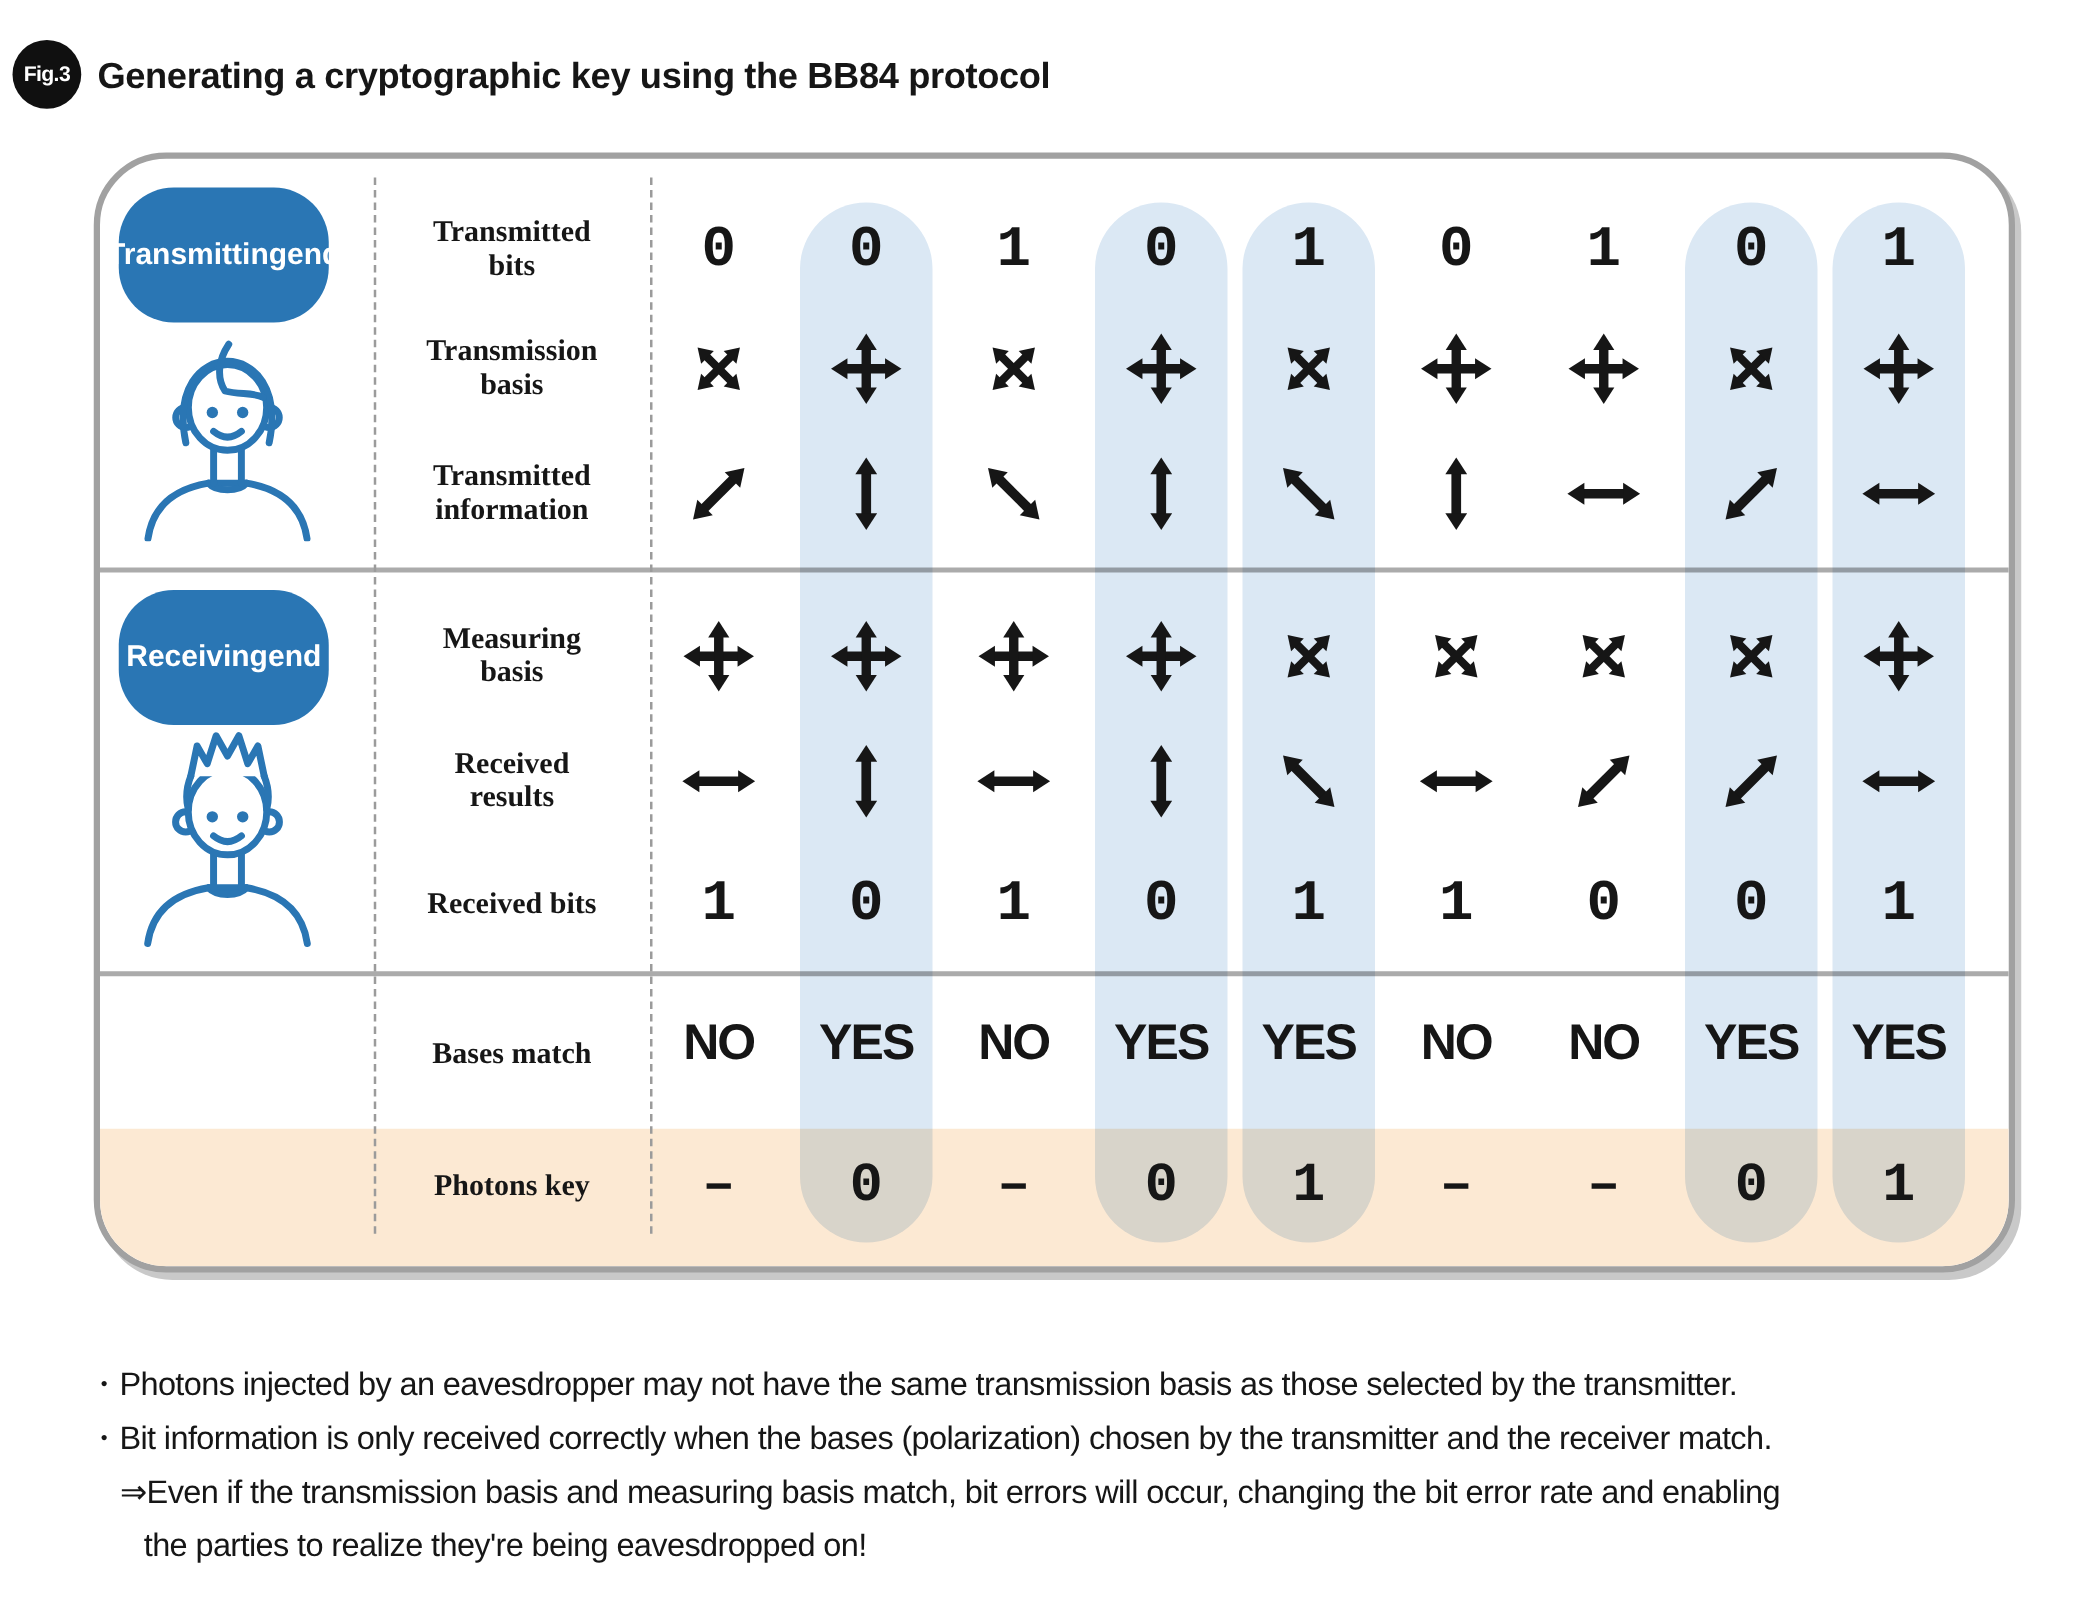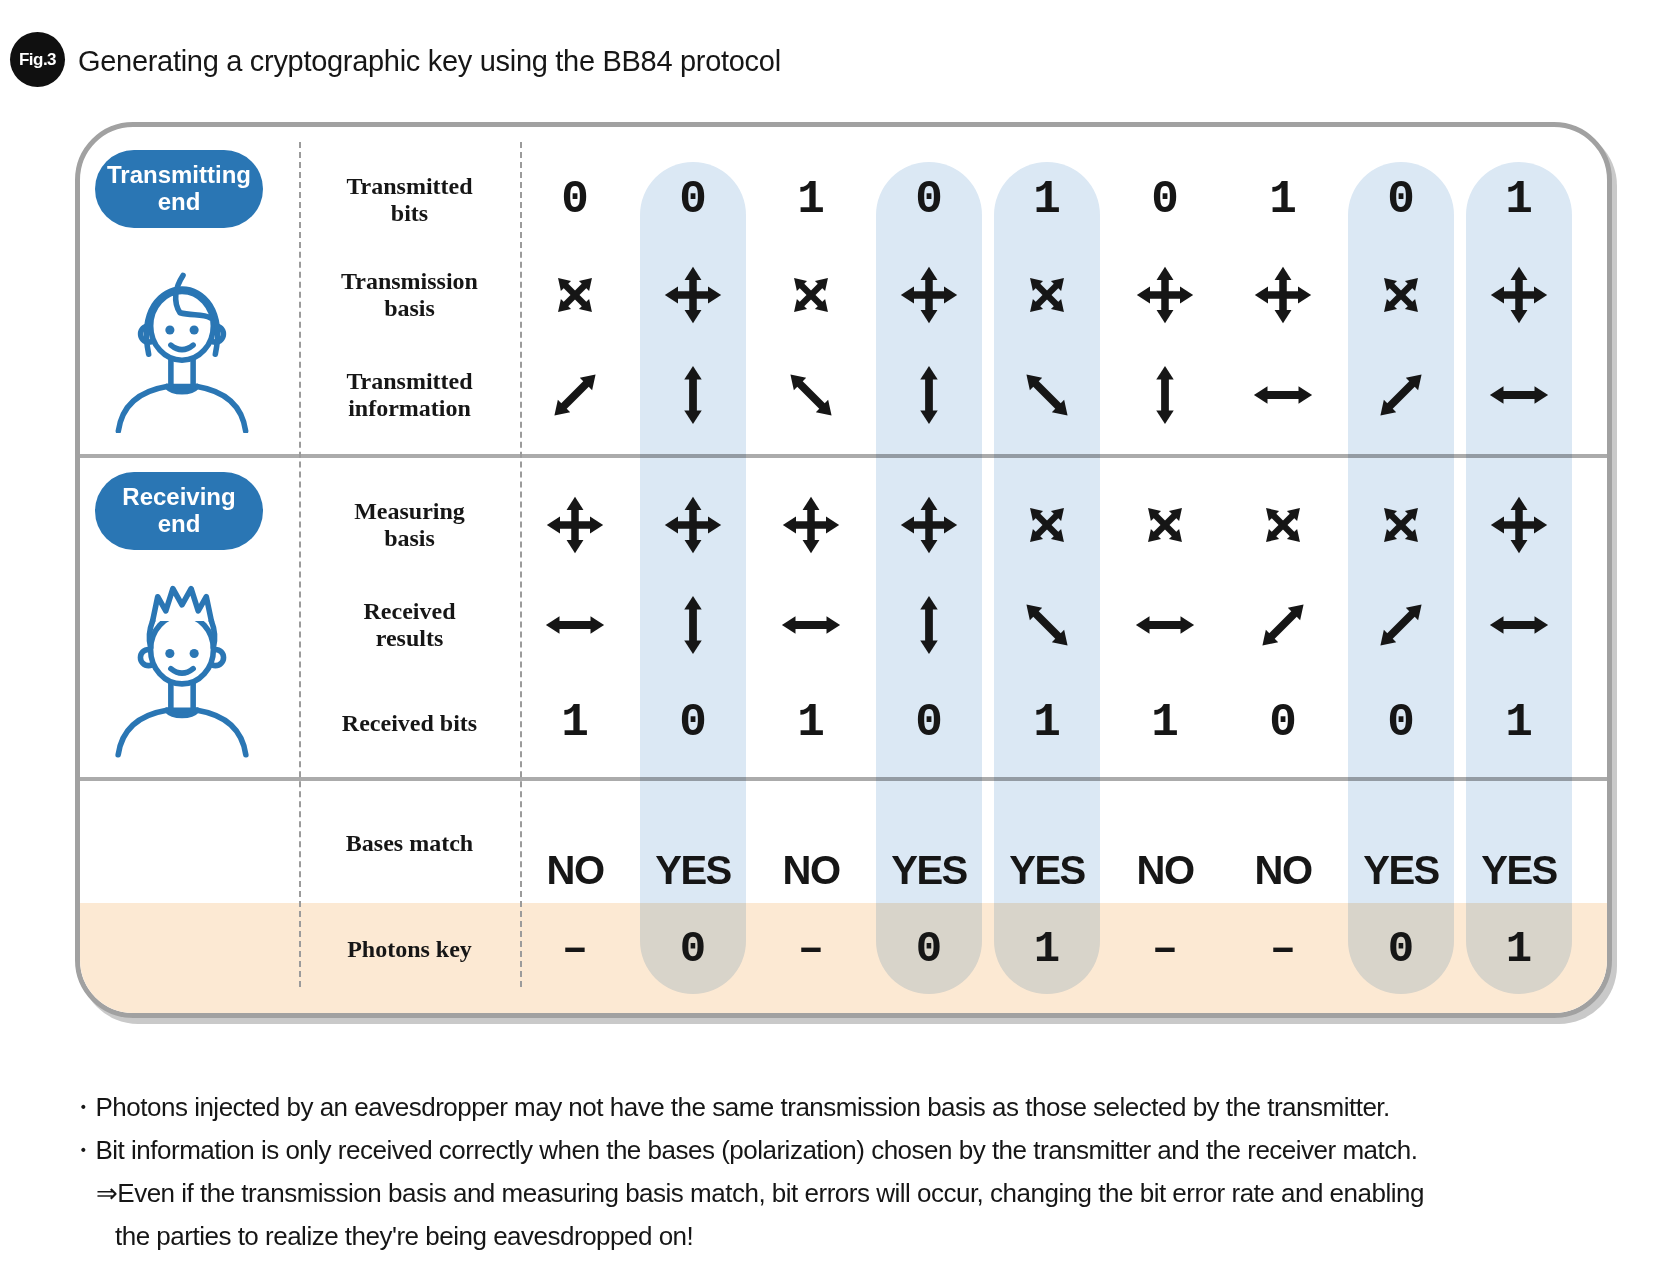--- a/index.html
+++ b/index.html
@@ -3,34 +3,34 @@
 <meta charset="utf-8">
 <style>
   html,body{margin:0;padding:0;background:#fff;}
   #page{position:relative;width:1680px;height:1280px;background:#fff;overflow:hidden;
         font-family:"Liberation Sans",sans-serif;color:#161616;}
 
   
   .fig-badge{position:absolute;left:10px;top:32px;width:55px;height:55px;border-radius:50%;
              background:#101010;color:#fff;display:flex;align-items:center;justify-content:center;
              font-size:17px;font-weight:bold;letter-spacing:-0.5px;}
-  .fig-title{position:absolute;left:78px;top:45px;font-size:29px;font-weight:normal;letter-spacing:-0.3px;}
+  .fig-title{position:absolute;left:78px;top:45px;font-size:29px;font-weight:bold;letter-spacing:-0.3px;}
 
   
   .card{position:absolute;left:75px;top:122px;width:1527px;height:886px;background:#fff;
         border:5px solid #a1a1a1;border-radius:58px;box-shadow:5px 6px 0 #c9c9c9;overflow:hidden;}
   .orange-band{position:absolute;left:0;top:776px;width:100%;bottom:0;background:#fce9d3;z-index:0;}
   .hline{position:absolute;left:0;width:100%;height:4px;background:#ababab;z-index:1;}
   .vdash{position:absolute;top:15px;height:845px;width:0;border-left:2px dashed #9b9b9b;z-index:1;}
   .capsule{position:absolute;top:35px;width:106px;height:832px;border-radius:53px;
            background:#dbe8f4;mix-blend-mode:multiply;z-index:2;}
 
   
-  .pill{position:absolute;left:15px;width:168px;height:78px;border-radius:44px;background:#2a76b4;
-        color:#fff;display:flex;flex-direction:column;align-items:center;justify-content:center;
+  .pill{position:absolute;left:15px;width:168px;height:108px;border-radius:44px;background:#2a76b4;
+        color:#fff;display:flex;flex-direction:row;align-items:center;justify-content:center;
         font-size:24px;font-weight:bold;line-height:1.12;z-index:3;}
   .face{position:absolute;left:26px;width:152px;z-index:3;}
 
   
   .rlabel{position:absolute;left:219px;width:221px;display:flex;flex-direction:column;
           align-items:center;justify-content:center;text-align:center;font-size:24px;
           font-weight:bold;line-height:1.12;z-index:3;font-family:Liberation Serif, serif;}
 
   
   .drow{position:absolute;left:436px;width:1062px;display:flex;z-index:3;}
@@ -362,21 +362,21 @@
           <div class="dcell t-digit">1</div>
           <div class="dcell t-digit">0</div>
           <div class="dcell t-digit">1</div>
           <div class="dcell t-digit">0</div>
           <div class="dcell t-digit">1</div>
           <div class="dcell t-digit">1</div>
           <div class="dcell t-digit">0</div>
           <div class="dcell t-digit">0</div>
           <div class="dcell t-digit">1</div>
         </div>
-        <div class="drow" style="top: 710px; height: 66px;">
+        <div class="drow" style="top: 674px; height: 66px;">
           <div class="dcell t-match">NO</div>
           <div class="dcell t-match">YES</div>
           <div class="dcell t-match">NO</div>
           <div class="dcell t-match">YES</div>
           <div class="dcell t-match">YES</div>
           <div class="dcell t-match">NO</div>
           <div class="dcell t-match">NO</div>
           <div class="dcell t-match">YES</div>
           <div class="dcell t-match">YES</div>
         </div>

